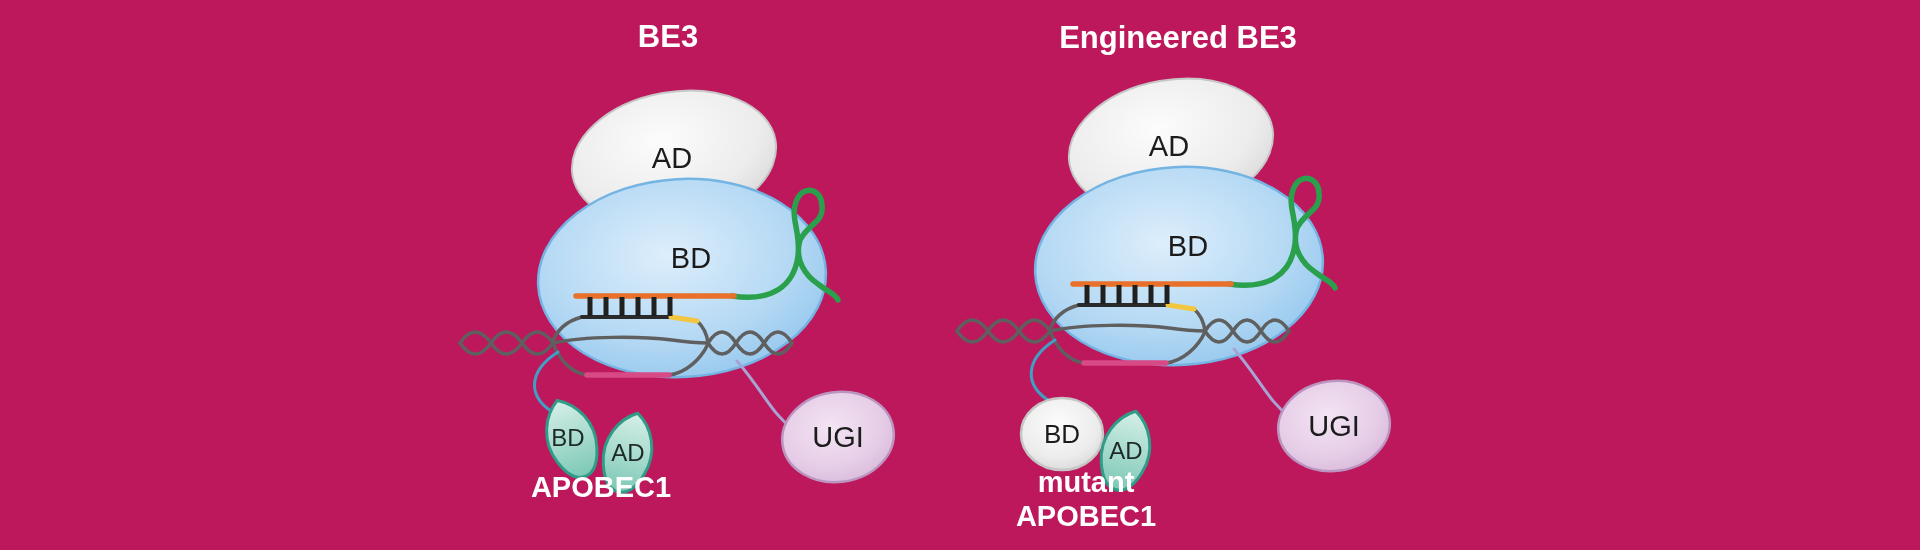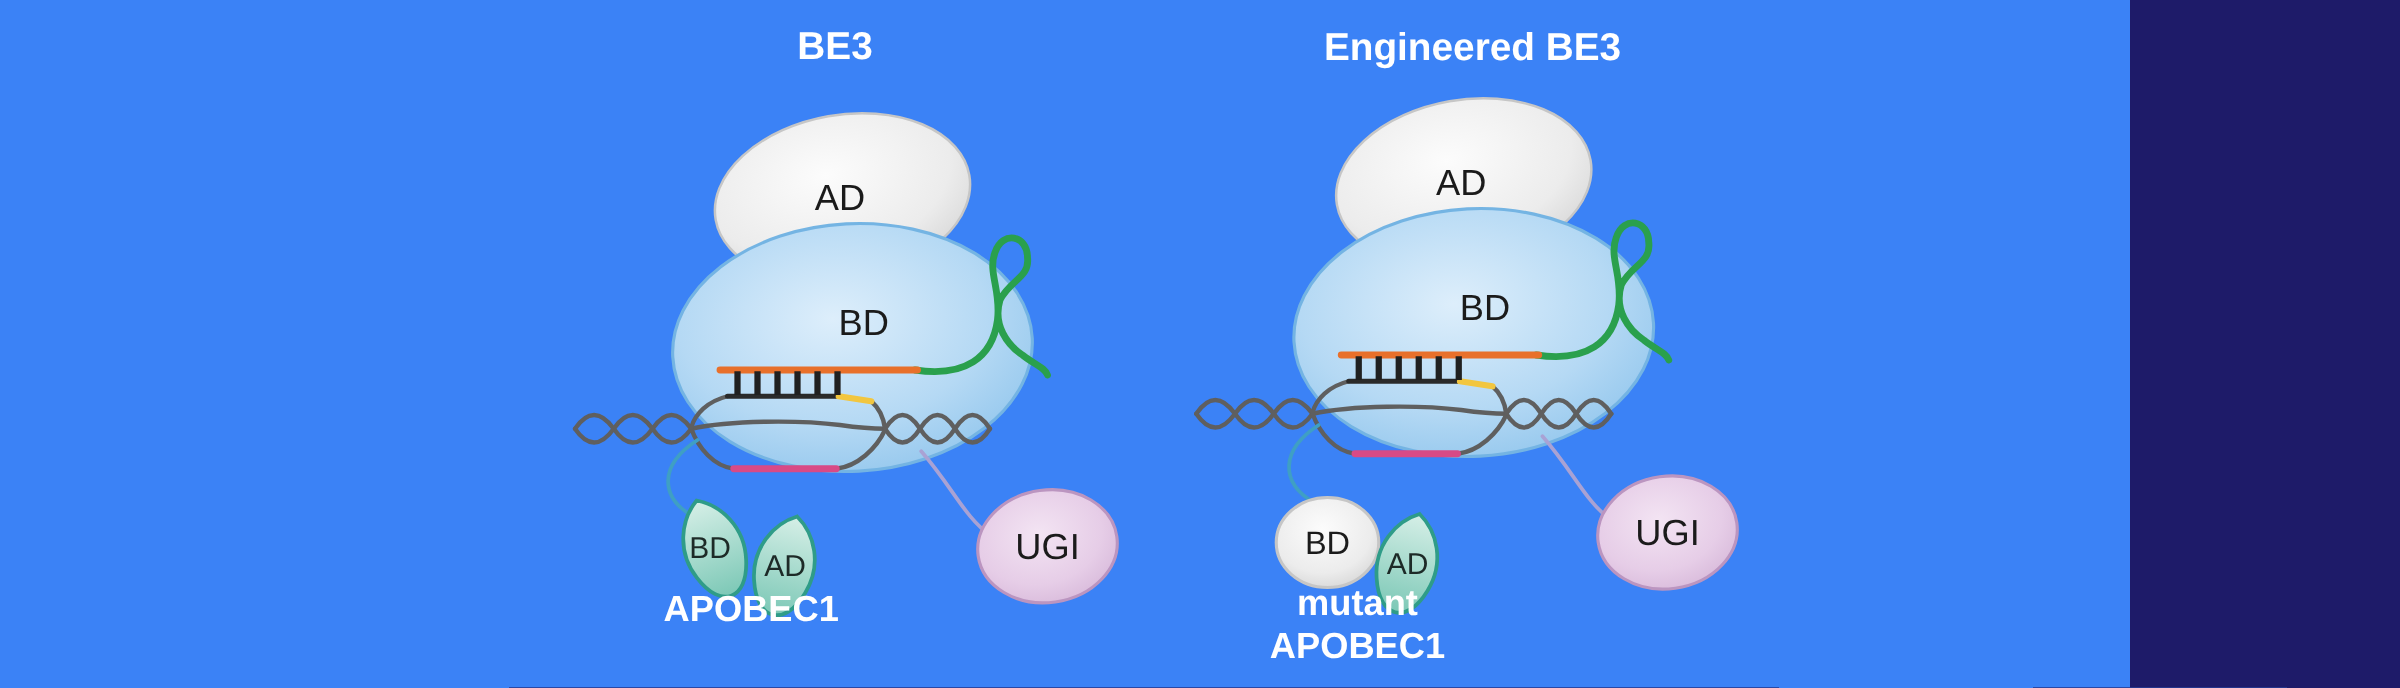--- a/index.html
+++ b/index.html
@@ -1,16 +1,16 @@
 <!DOCTYPE html>
 <html><head>
 <meta charset="utf-8">
 <style>
   html,body{margin:0;padding:0;background:#1e1b69;}
-  .canvas{position:relative;width:1704px;height:550px;background:#3b82f6;overflow:hidden;}
+  .canvas{position:relative;width:1920px;height:550px;background:#be185d;overflow:hidden;}
   svg{display:block;}
   text{font-family:"Liberation Sans",sans-serif;text-anchor:middle;}
   .panel-title{font-size:31px;font-weight:bold;fill:#ffffff;}
   .domain-label{font-size:29px;fill:#1b1b1b;}
   .small-label{font-size:24px;fill:#1d2a27;}
   .caption{font-size:29px;font-weight:bold;fill:#ffffff;}
 </style>
 </head>
 <body>
 

